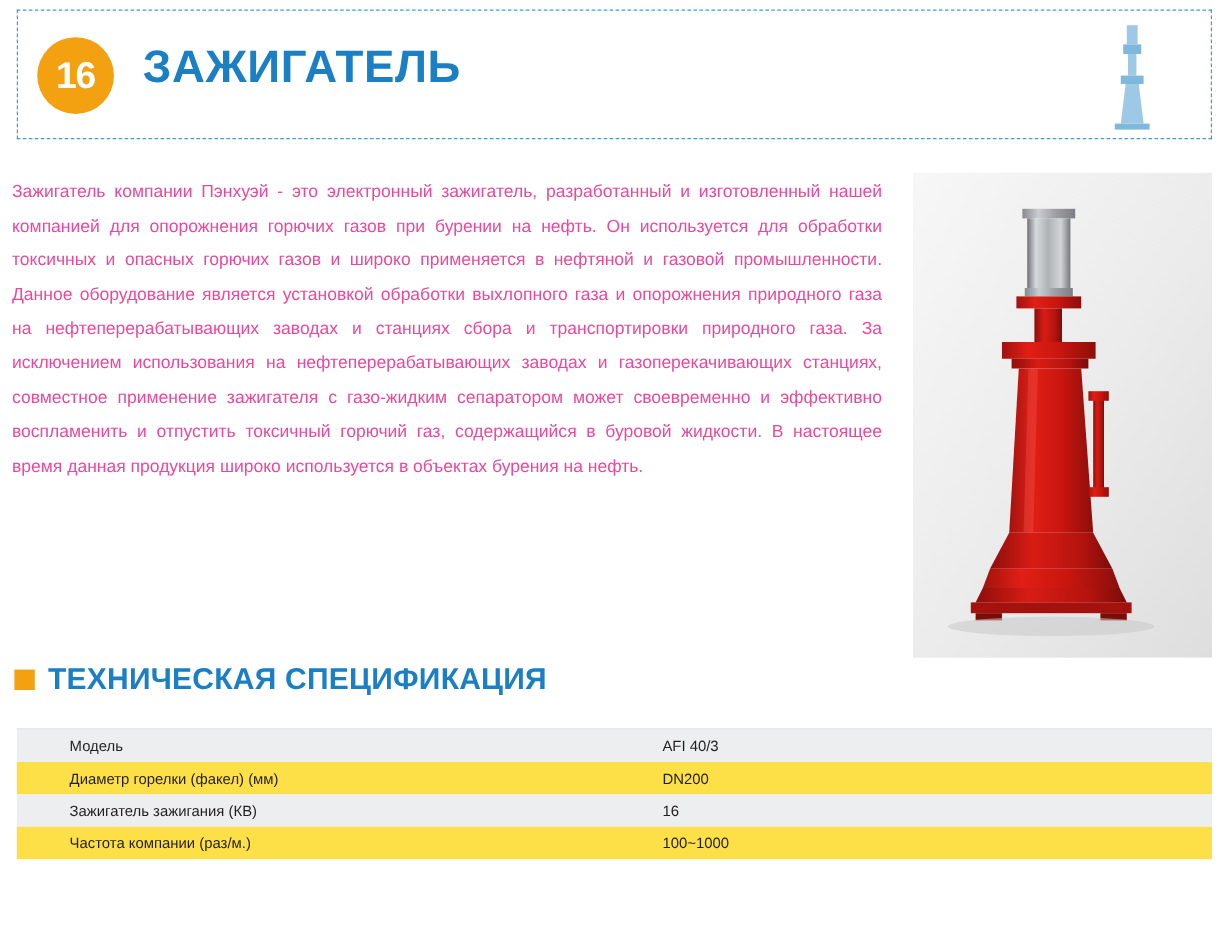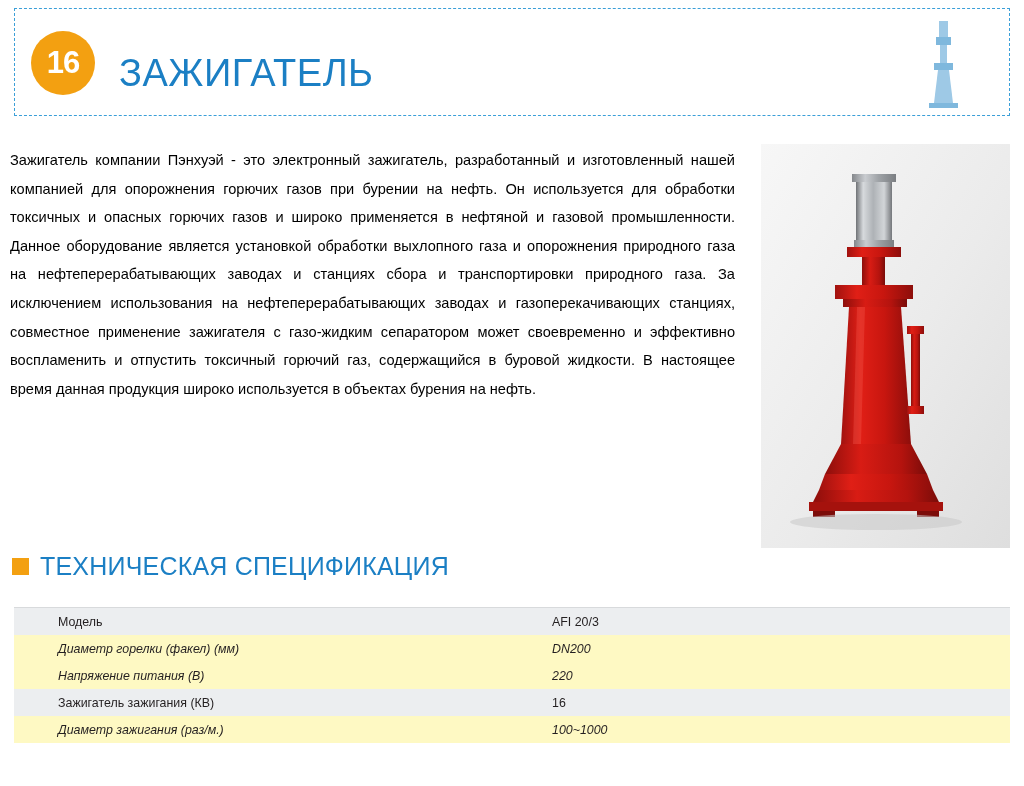--- a/index.html
+++ b/index.html
@@ -40,43 +40,42 @@
     display: flex;
     align-items: center;
     justify-content: center;
     letter-spacing: -1px;
   }
   .header-title {
     position: absolute;
     left: 104px;
     top: 26px;
     font-size: 38px;
-    font-weight: normal;
+    font-weight: bold;
     color: #1b7fc4;
     letter-spacing: 0.5px;
     white-space: nowrap;
-    margin-top: 17px;
   }
   .header-thumb {
     position: absolute;
     right: 30px;
     top: 10px;
     width: 70px;
     height: 92px;
   }
 
   
   .body-text {
     position: absolute;
     left: 10px;
     top: 146px;
     width: 725px;
     font-size: 14.6px;
     line-height: 28.6px;
-    color: #000000;
+    color: #ec4899;
     text-align: justify;
     text-justify: inter-word;
   }
 
   
   .product-photo {
     position: absolute;
     left: 761px;
     top: 144px;
     width: 249px;
@@ -95,21 +94,21 @@
   }
   .section-heading .marker {
     width: 17px;
     height: 17px;
     background: #f3a011;
     margin-right: 11px;
     flex: 0 0 auto;
   }
   .section-heading .label {
     font-size: 25px;
-    font-weight: normal;
+    font-weight: bold;
     color: #1b7fc4;
     white-space: nowrap;
     letter-spacing: 0.2px;
   }
 
   
   .spec-table {
     position: absolute;
     left: 14px;
     top: 608px;
@@ -118,21 +117,21 @@
     font-size: 12.4px;
     color: #231f20;
   }
   .spec-table tr { height: 27px; }
   .spec-table td {
     padding: 4px;
     vertical-align: middle;
     border: none;
   }
   .spec-table tr.odd td { background: #eceef0; }
-  .spec-table tr.even td { background: #fef9c3; font-style: italic; }
+  .spec-table tr.even td { background: #fde047; }
   .spec-table td.param { width: 496px; padding-left: 44px; }
   .spec-table td.value { width: 500px; padding-left: 42px; }
   .table-edge-top {
     position: absolute;
     left: 14px;
     top: 607px;
     width: 996px;
     height: 1px;
     background: #d8dadc;
   }
@@ -233,32 +232,28 @@
 <div class="section-heading">
   <div class="marker"></div>
   <div class="label">ТЕХНИЧЕСКАЯ СПЕЦИФИКАЦИЯ</div>
 </div>
 
 <div class="table-edge-top"></div>
 <table class="spec-table">
   <tbody>
     <tr class="odd">
       <td class="param">Модель</td>
-      <td class="value">AFI  20/3</td>
+      <td class="value">AFI  40/3</td>
     </tr>
     <tr class="even">
       <td class="param">Диаметр горелки (факел) (мм)</td>
       <td class="value">DN200</td>
     </tr>
-    <tr class="even">
-      <td class="param">Напряжение питания (В)</td>
-      <td class="value">220</td>
-    </tr>
     <tr class="odd">
       <td class="param">Зажигатель зажигания (КВ)</td>
       <td class="value">16</td>
     </tr>
     <tr class="even">
-      <td class="param">Диаметр зажигания (раз/м.)</td>
+      <td class="param">Частота компании (раз/м.)</td>
       <td class="value">100~1000</td>
     </tr>
   </tbody>
 </table>
 
 </body></html>

